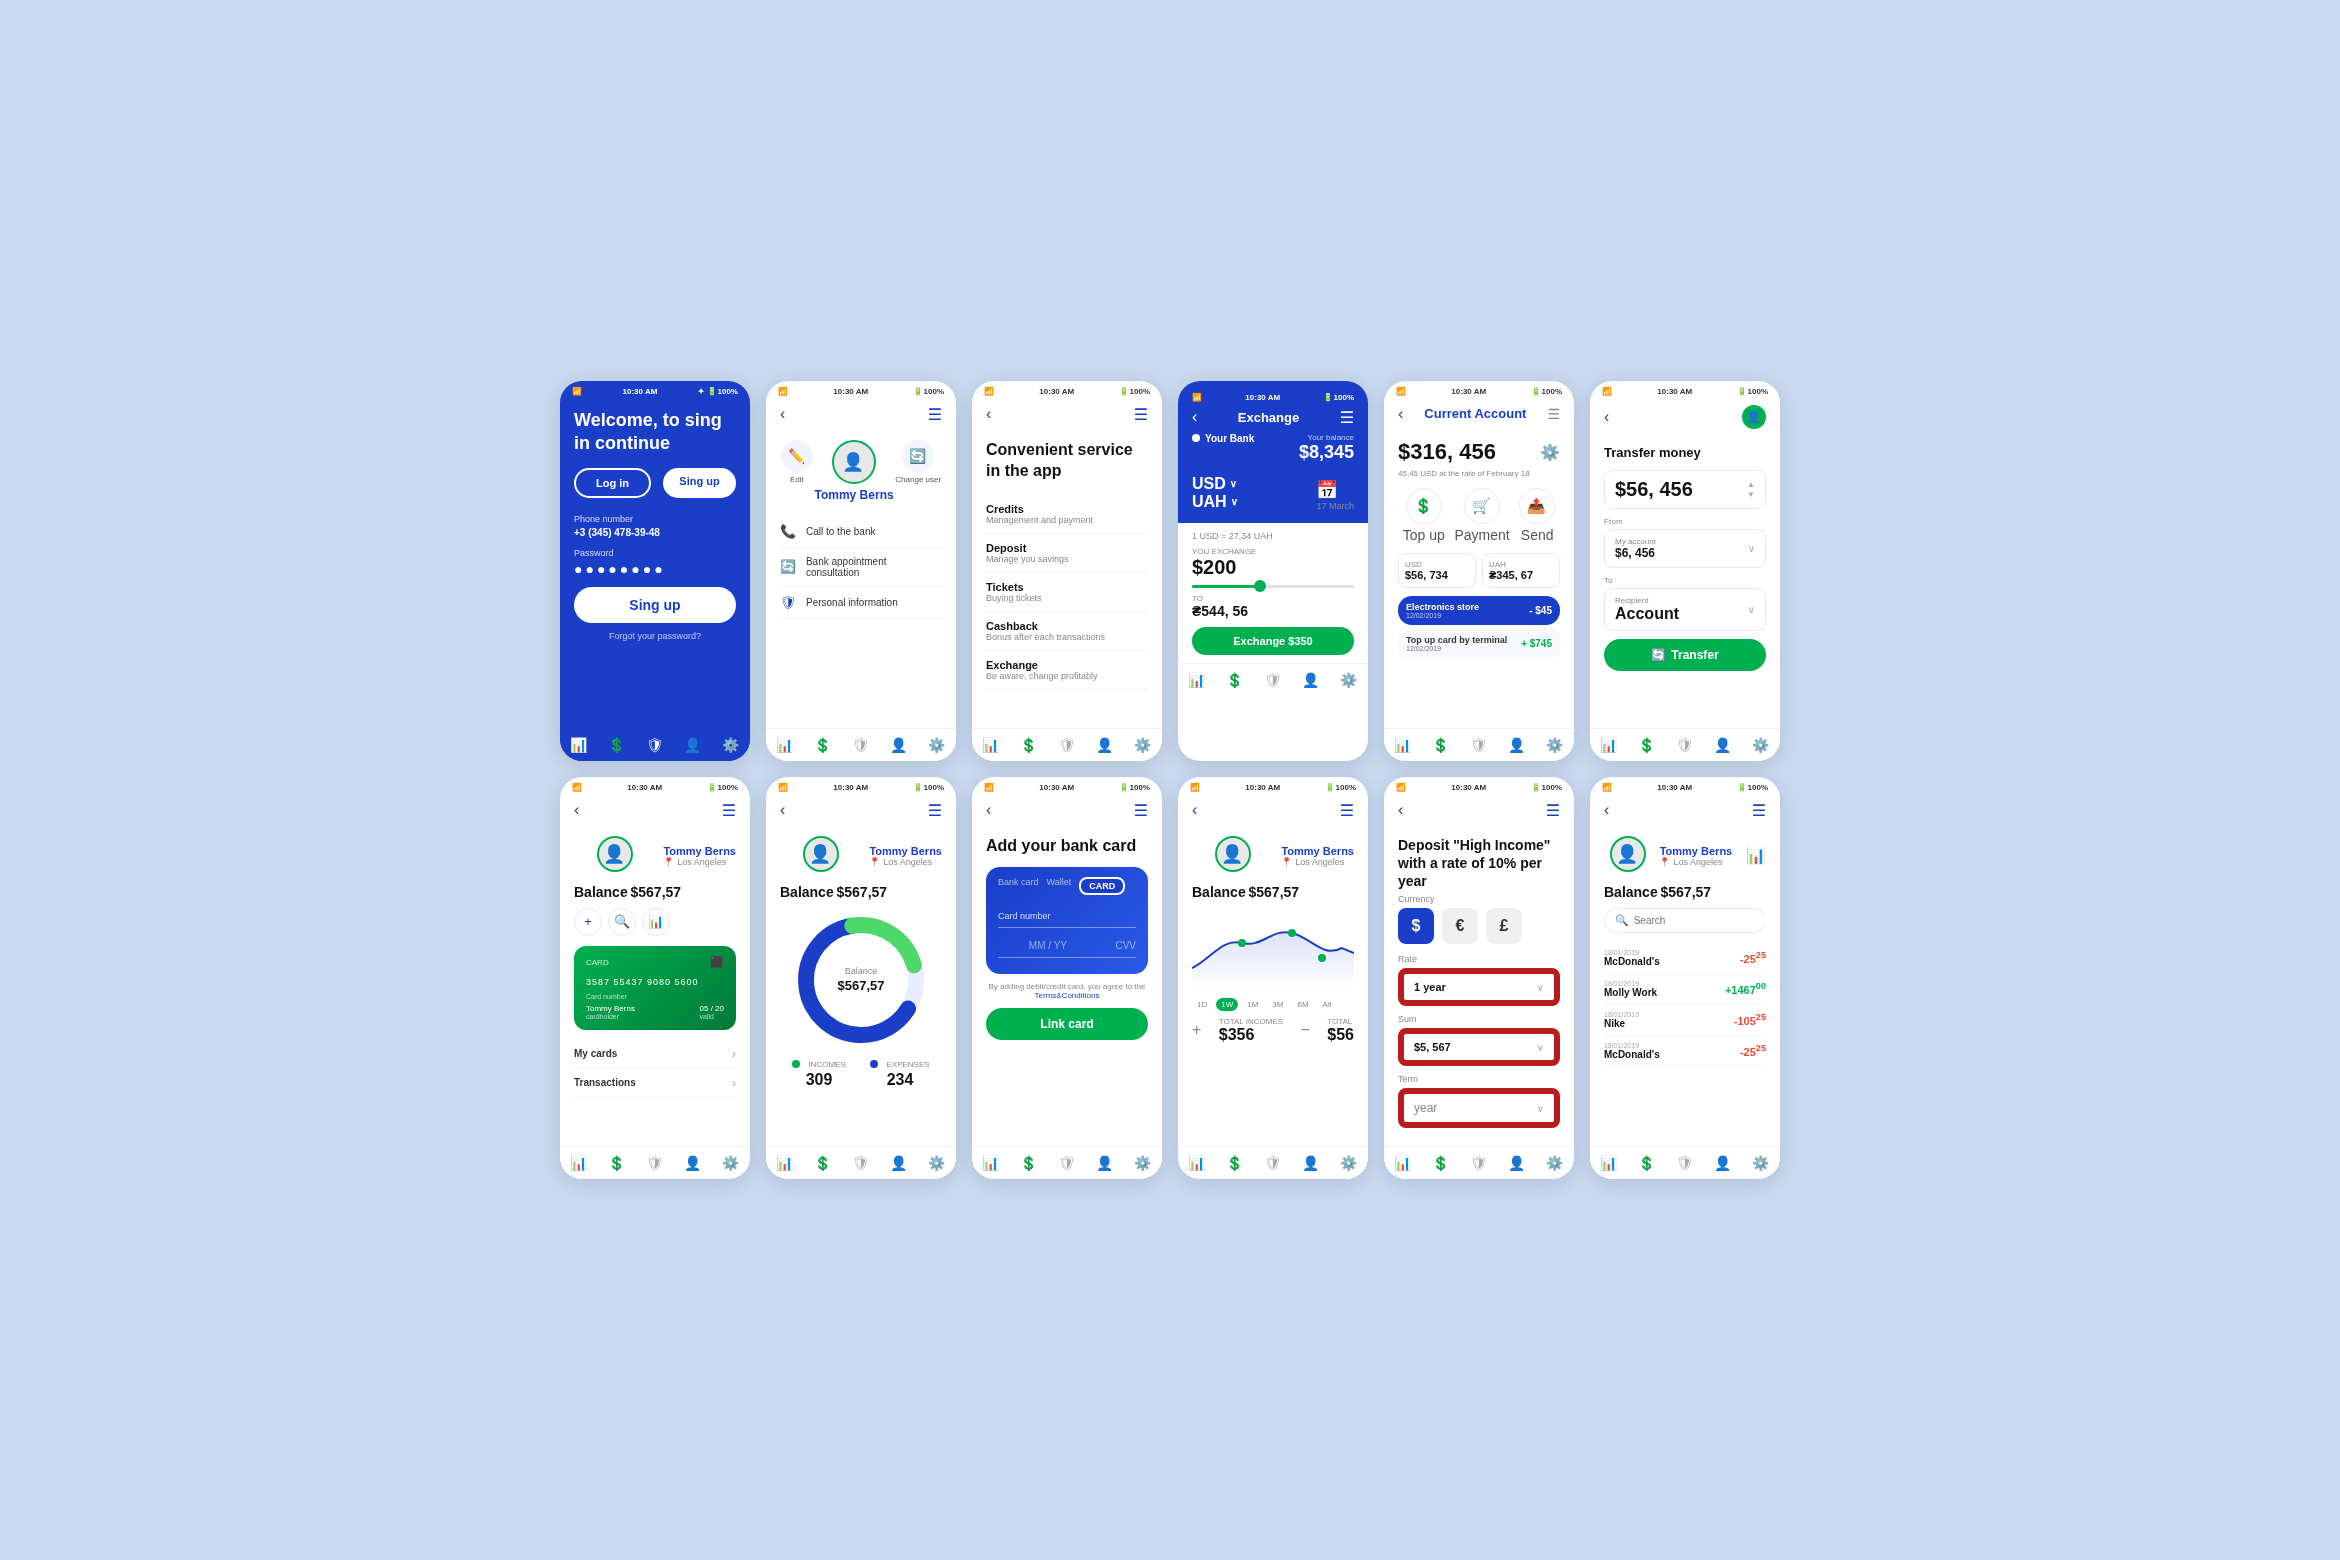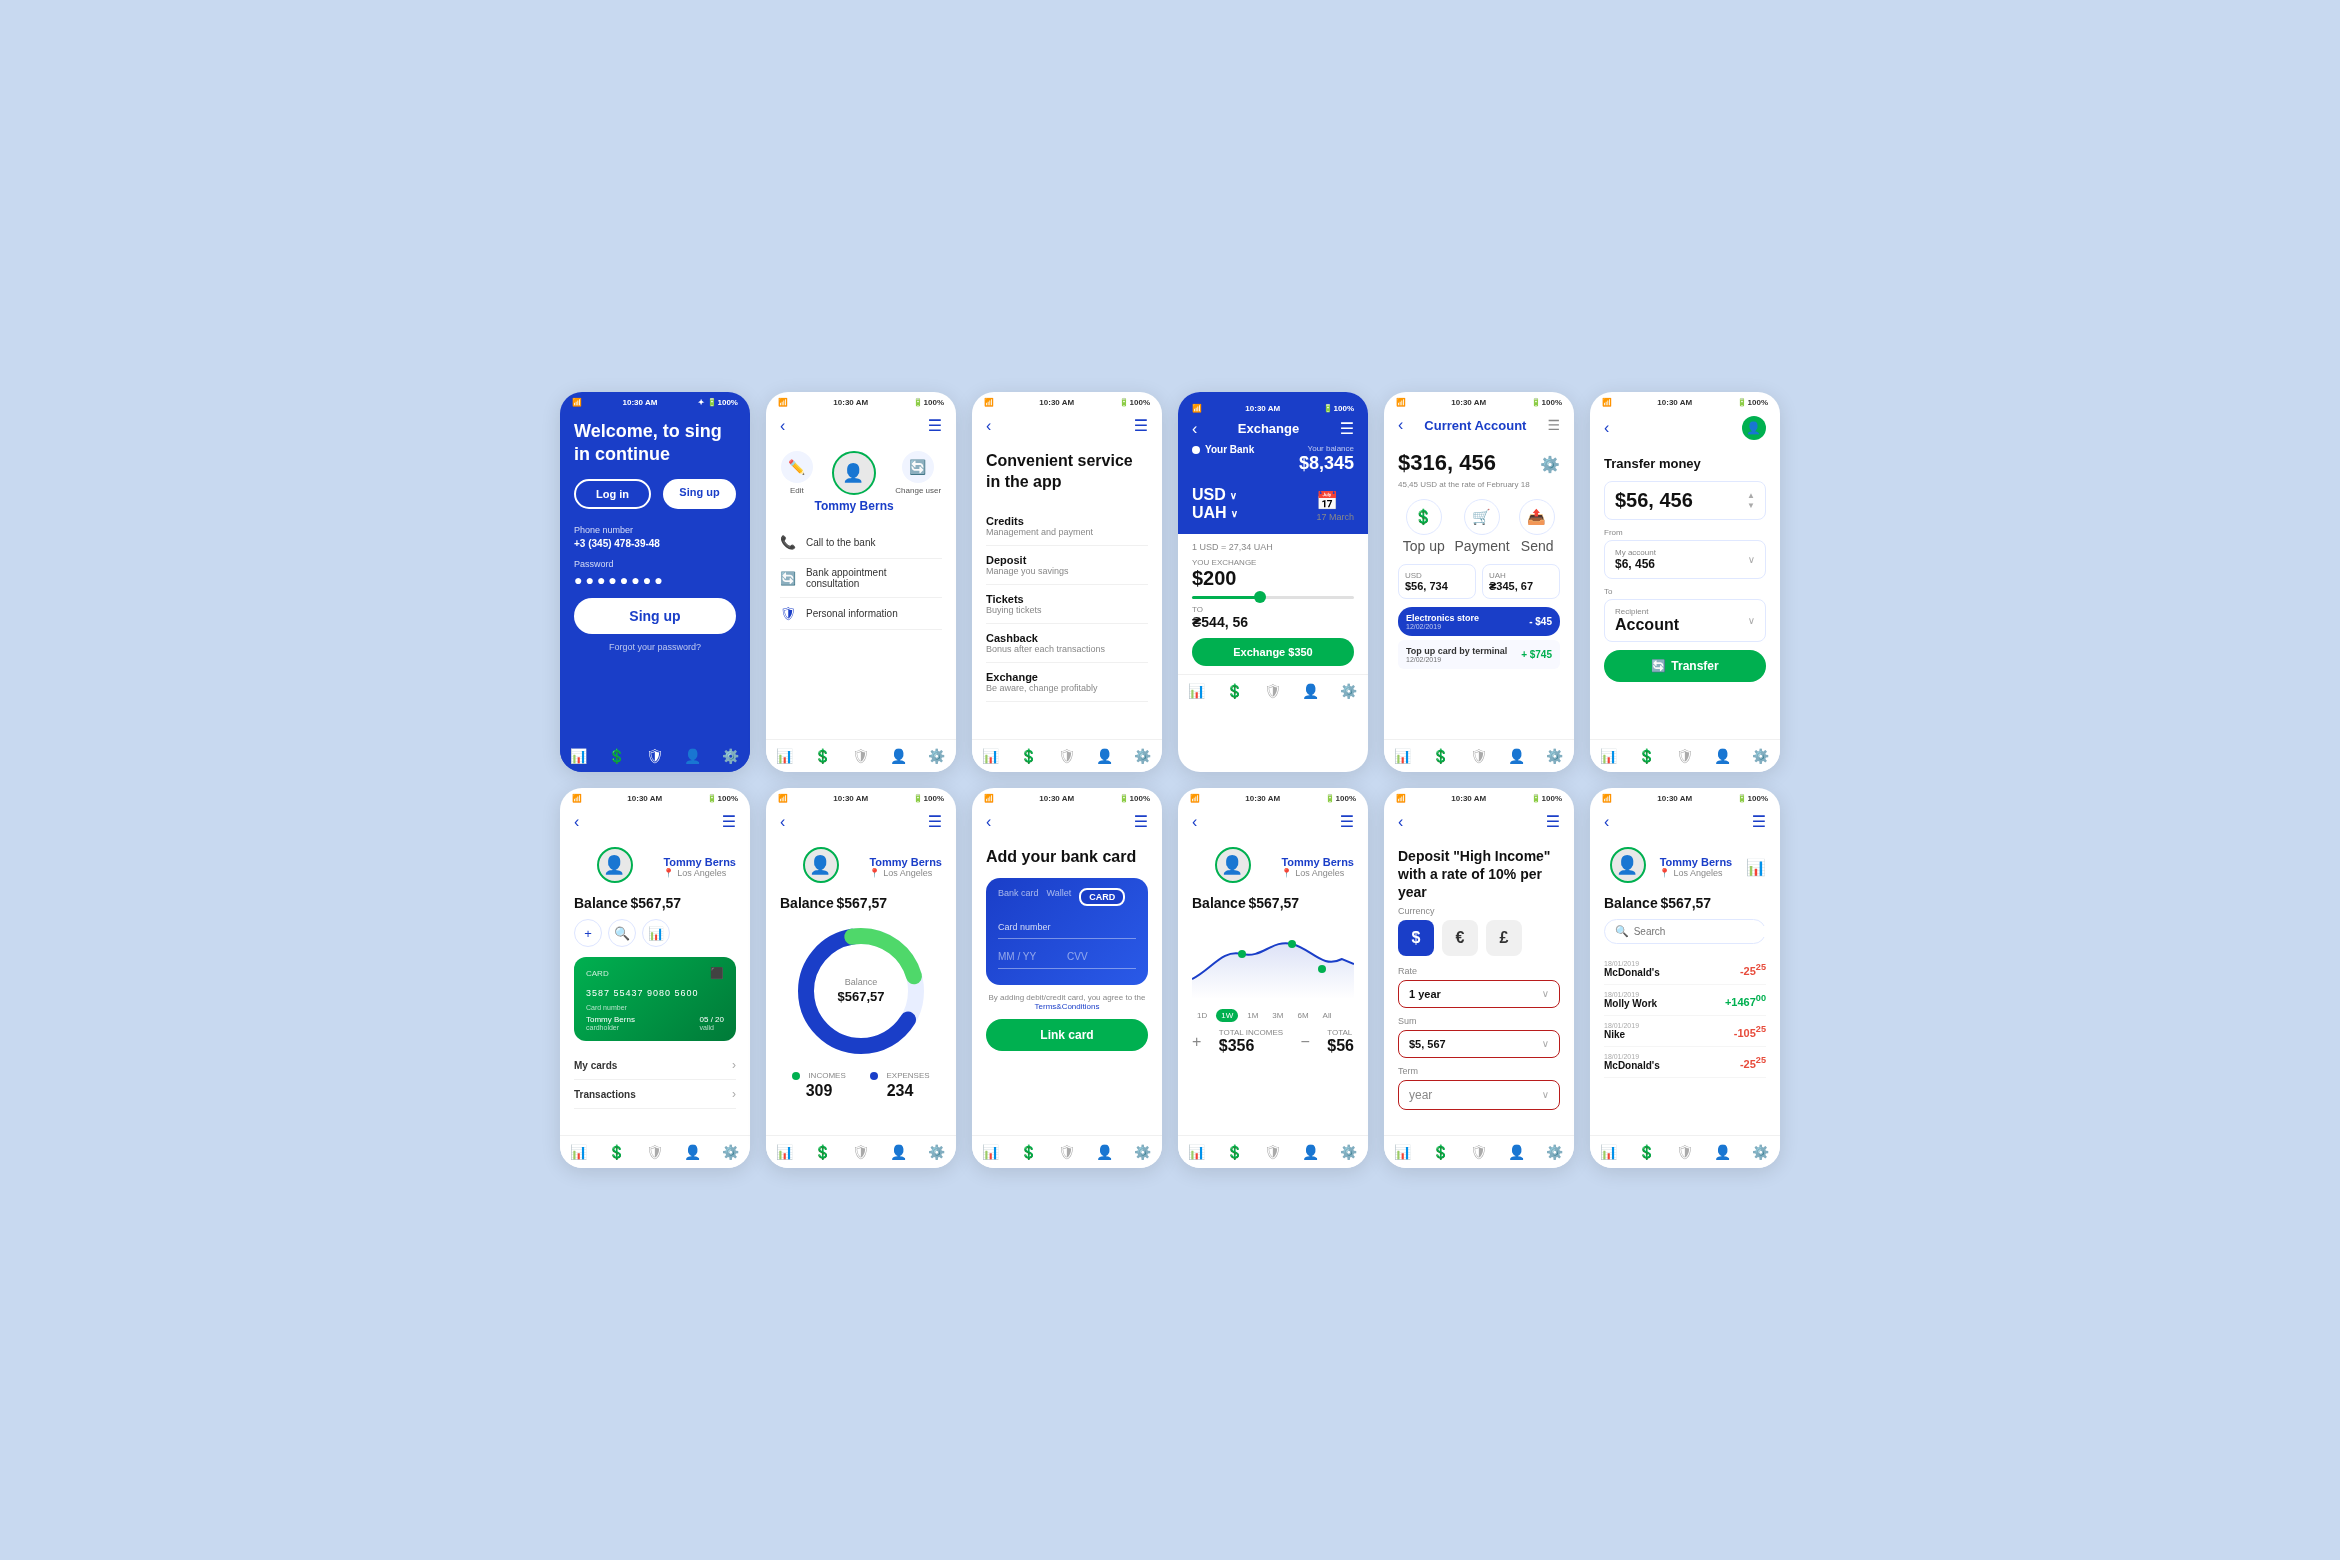--- a/index.html
+++ b/index.html
@@ -229,21 +229,21 @@
     .card-tab { opacity: 0.6; cursor: pointer; }
     .card-tab-active-badge {
       background: #1a3ec8; border: 2px solid #fff; border-radius: 8px;
       padding: 2px 8px; font-size: 9px; font-weight: 700; color: #fff;
     }
     .form-field {
       border-bottom: 1px solid rgba(255,255,255,0.4);
       padding: 6px 0; margin-bottom: 6px;
     }
     .form-field-label { font-size: 9px; opacity: 0.8; }
-    .form-field-row { display: flex; gap: 0; }
+    .form-field-row { display: flex; gap: 0; text-align: right; }
     .form-field-placeholder { font-size: 10px; color: rgba(255,255,255,0.5); }
     .terms-text { font-size: 8px; color: #888; text-align: center; margin-bottom: 8px; }
     .link-card-btn {
       background: #00b050; color: #fff; border: none; border-radius: 20px;
       padding: 9px; width: 100%; font-size: 12px; font-weight: 700; cursor: pointer;
     }
 
     
     .chart-wrapper { margin: 8px 0; }
     .time-filters { display: flex; gap: 4px; margin-bottom: 6px; }
@@ -265,21 +265,21 @@
     .currency-select-row { display: flex; gap: 8px; margin-bottom: 10px; }
     .currency-btn {
       width: 36px; height: 36px; border-radius: 8px; display: flex;
       align-items: center; justify-content: center; font-size: 16px;
       font-weight: 700; cursor: pointer; border: none;
     }
     .currency-btn.active { background: #1a3ec8; color: #fff; }
     .currency-btn.inactive { background: #f0f0f0; color: #333; }
     .deposit-field {
       display: flex; justify-content: space-between; align-items: center;
-      border: 1px solid #b91c1c; border-radius: 8px; padding: 7px 10px; margin-bottom: 8px;
+      border: 6px solid #b91c1c; border-radius: 8px; padding: 7px 10px; margin-bottom: 8px;
     }
     .deposit-field-value { font-size: 11px; font-weight: 700; color: #111; }
     .year-text { font-size: 12px; color: #888; }
 
     
     .search-box {
       display: flex; align-items: center; border: 1px solid #e0e8ff;
       border-radius: 20px; padding: 5px 10px; gap: 5px; margin-bottom: 10px;
     }
     .search-box input {

